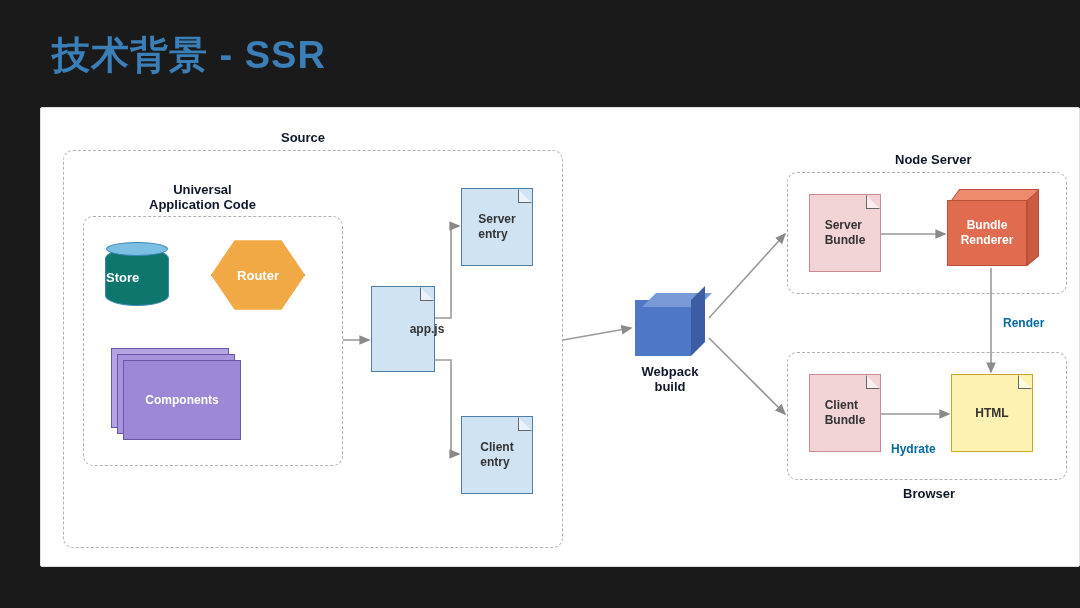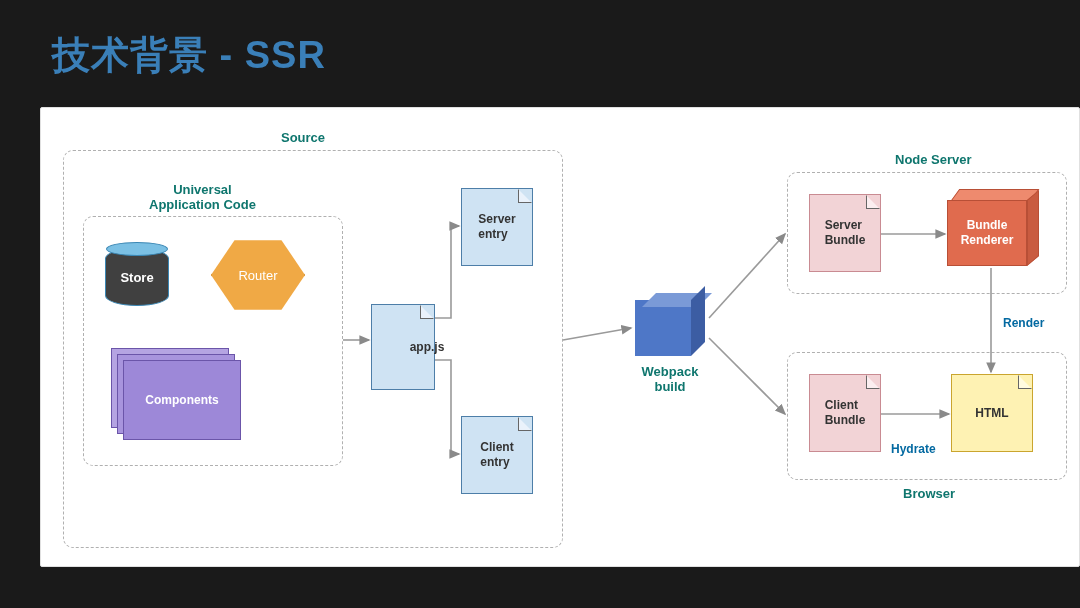--- a/index.html
+++ b/index.html
@@ -30,21 +30,21 @@
   }
   .dashed-box {
     position: absolute;
     border: 1.5px dashed #b0b0b0;
     border-radius: 10px;
   }
   .group-label {
     position: absolute;
     font-size: 13px;
     font-weight: 600;
-    color: #0f766e;
+    color: #0f172a;
     text-align: center;
   }
   
   .file {
     position: absolute;
     border: 1px solid #666;
     display: flex;
     align-items: center;
     justify-content: center;
     font-size: 12px;
@@ -60,38 +60,38 @@
     border-bottom: 1px solid #666;
     background: #fff;
     clip-path: polygon(0 0, 100% 100%, 0 100%);
   }
   .file-blue  { background: #cfe3f3; border-color:#4d7ea8; }
   .file-pink  { background: #f2d3d6; border-color:#c98b92; }
   .file-yellow{ background: #fef2b3; border-color:#caa52e; }
   
   .cyl {
     position: absolute;
-    background: #404040;
+    background: #0f766e;
     border-radius: 50%/18%;
     border: 1px solid #3b87b4;
     color: #fff;
-    display:flex; align-items:center; justify-content:center;
+    display:flex; align-items:center; justify-content:flex-start;
     font-size:13px; font-weight:600;
   }
   .cyl-top {
     position:absolute; top:-7px; left:0; right:0; height:14px;
     background:#7bc0e4; border:1px solid #3b87b4; border-radius:50%;
   }
   
   .hex {
     position:absolute;
     background:#f0a945; border:1px solid #d08820;
     clip-path: polygon(25% 3%, 75% 3%, 100% 50%, 75% 97%, 25% 97%, 0 50%);
     color:#fff; display:flex; align-items:center; justify-content:center;
-    font-size:13px; font-weight:400;
+    font-size:13px; font-weight:700;
   }
   
   .stack {
     position:absolute;
   }
   .sheet {
     position:absolute; width:118px; height:80px;
     background:#9d88d8; border:1px solid #6b55a9;
     color:#fff; display:flex; align-items:center; justify-content:center;
     font-size:12px; font-weight:600;
@@ -159,21 +159,21 @@
     </div>
 
     <div class="stack" style="left:70px; top:240px; width:130px; height:108px;">
       <div class="sheet" style="top:0; left:0; background:#b5a4e2;"></div>
       <div class="sheet" style="top:6px; left:6px; background:#a894dd;"></div>
       <div class="sheet" style="top:12px; left:12px;">
         <span>Components</span>
       </div>
     </div>
 
-    <div class="file file-blue" style="left:330px; top:196px; width:64px; height:86px;padding-left:48px;">
+    <div class="file file-blue" style="left:330px; top:178px; width:64px; height:86px;padding-left:48px;">
       <div class="file-ear" style="background:#eaf2fb;"></div>
       <span>app.js</span>
     </div>
 
     <div class="file file-blue" style="left:420px; top:80px; width:72px; height:78px;">
       <div class="file-ear" style="background:#eaf2fb;"></div>
       <span style="white-space:pre;">Server
 entry</span>
     </div>
 

